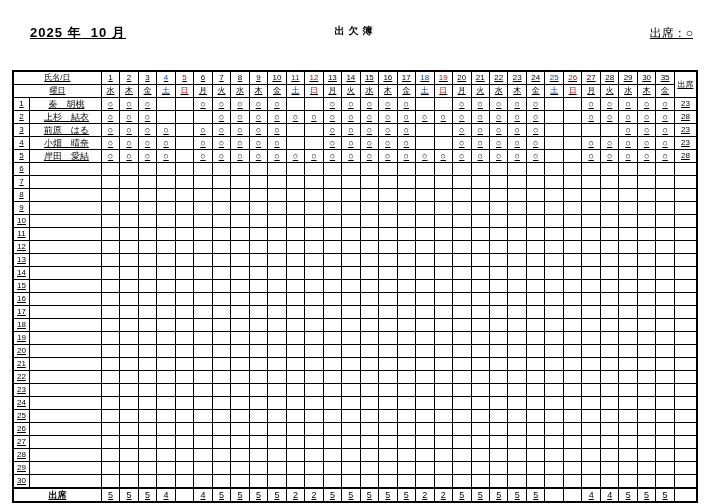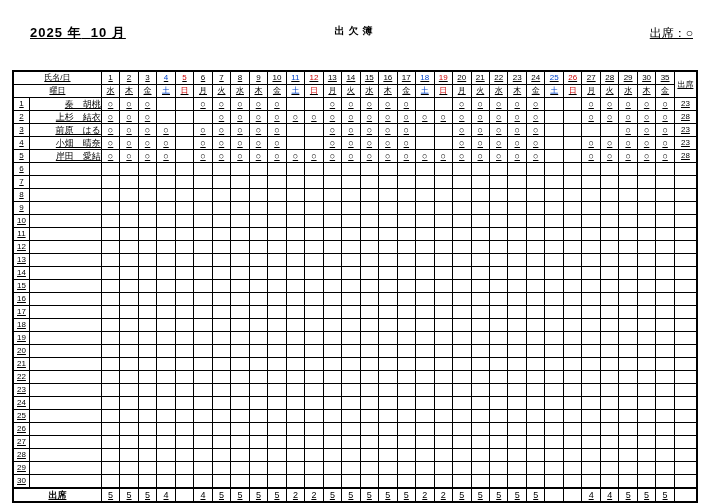--- a/index.html
+++ b/index.html
@@ -9,21 +9,21 @@
   .ym { font-size: 13px; font-weight: bold; letter-spacing: 1px; }
   .title { font-size: 10px; font-weight: bold; letter-spacing: 4px; position: absolute; left: 50%; top: 24px; transform: translateX(-50%); }
   .legend { font-size: 12px; margin-left: auto; }
   table { border-collapse: collapse; width: 686px; table-layout: fixed; border: 2px solid #000000; margin-top: 28px; }
   col.idx { width: 16px; }
   col.name { width: 70px; }
   col.day { width: 18px; }
   col.tot { width: 22px; }
   th, td { border: 1px solid #000; text-align: center; vertical-align: middle; height: 12px; font-size: 8px; line-height: 12px; overflow: hidden; white-space: nowrap; }
   th { font-weight: normal; }
-  td.nm { text-align: right; padding-left: 2px; font-size: 9px; }
+  td.nm { text-align: center; padding-left: 2px; font-size: 9px; }
   .sat { color: #0044cc; }
   .sun { color: #cc0000; }
   tr.hdr td, tr.hdr th { height: 11px; }
   tr.foot td { border-top: 2px solid #000; height: 14px; font-size: 9px; }
   tr.foot .lbl { text-align: center; font-weight: bold; }
   .mark { font-size: 9px; }
 </style>
 </head>
 <body>
 <div class="page">

